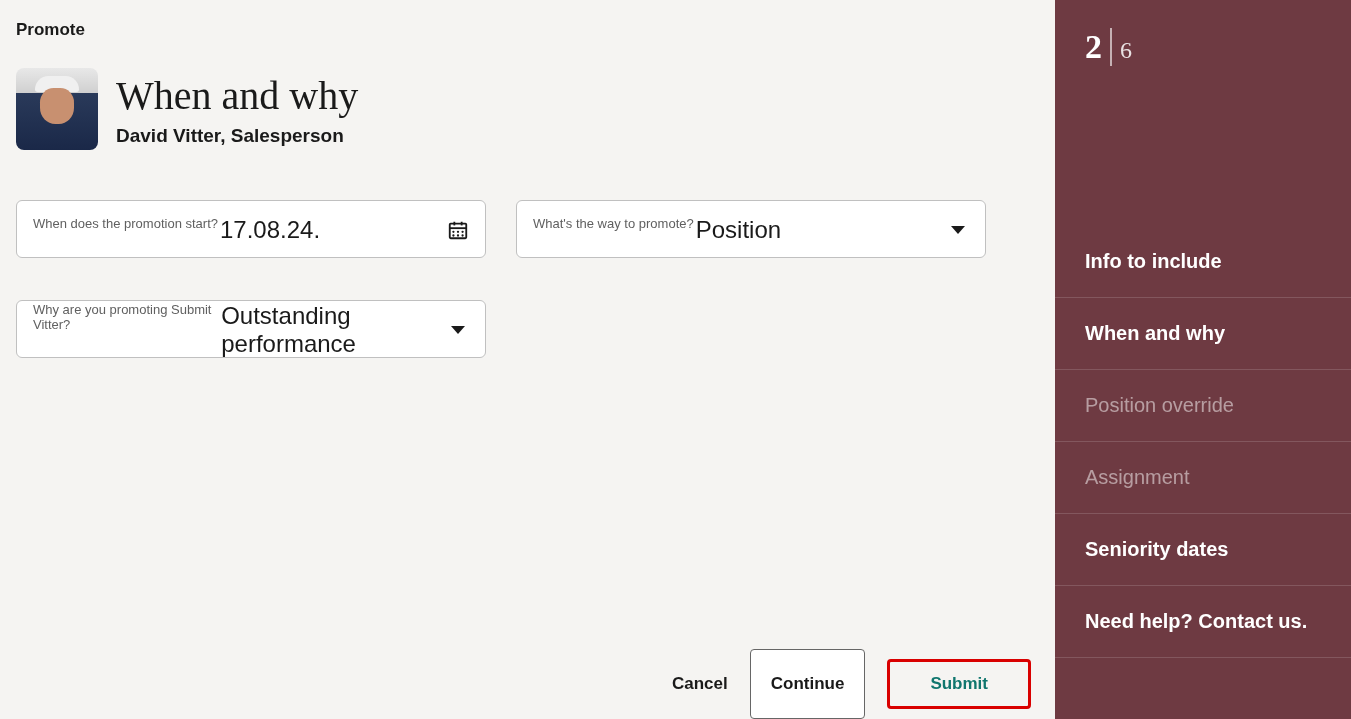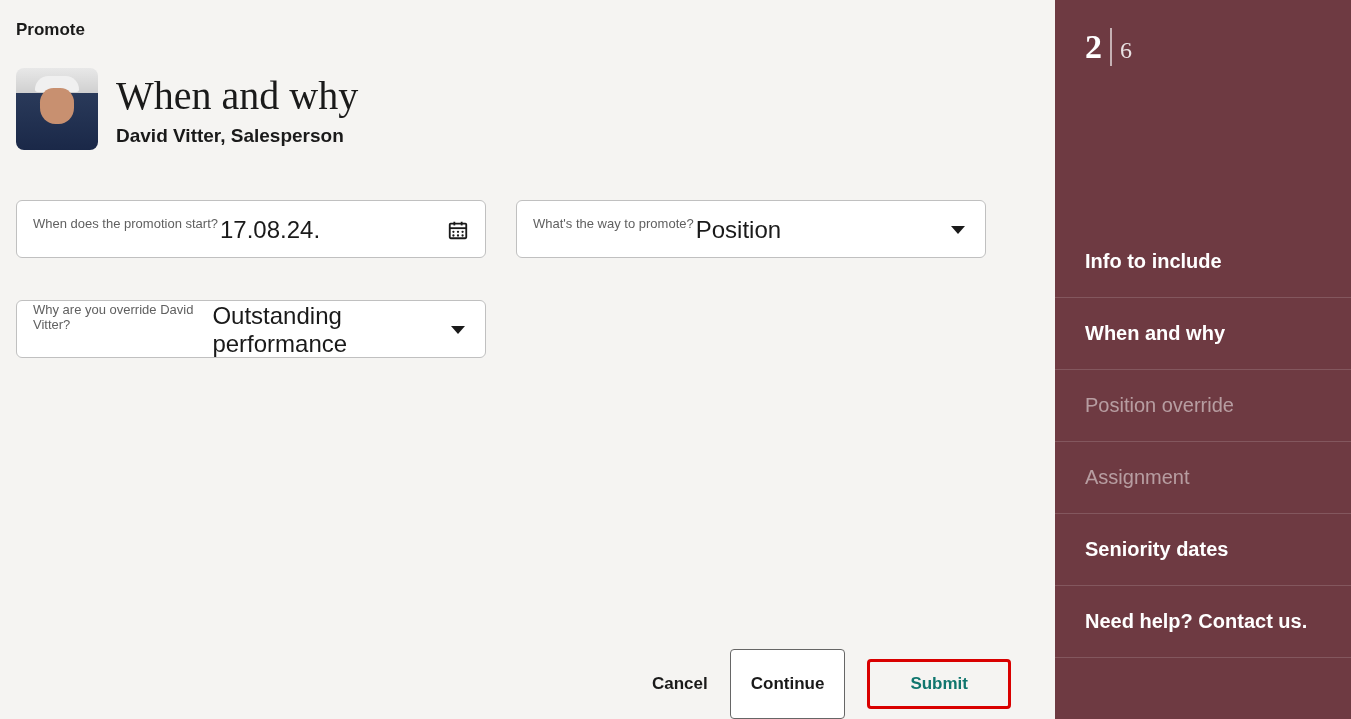--- a/index.html
+++ b/index.html
@@ -140,21 +140,21 @@
       height: 0;
       border-left: 7px solid transparent;
       border-right: 7px solid transparent;
       border-top: 8px solid #1a1a1a;
       margin-right: 4px;
     }
     
     .footer-actions {
       position: absolute;
       bottom: 0;
-      right: 44px;
+      right: 24px;
       display: flex;
       align-items: center;
       gap: 22px;
       padding-bottom: 0;
     }
     
     .cancel-link {
       font-size: 17px;
       font-weight: 600;
       color: #1a1a1a;
@@ -290,21 +290,21 @@
     <div class="form-field">
       <div class="field-content">
         <div class="field-label">What's the way to promote?</div>
         <div class="field-value">Position</div>
       </div>
       <div class="dropdown-icon"></div>
     </div>
 
     <div class="form-field">
       <div class="field-content">
-        <div class="field-label">Why are you override David Vitter?</div>
+        <div class="field-label">Why are you promoting Submit Vitter?</div>
         <div class="field-value">Outstanding performance</div>
       </div>
       <div class="dropdown-icon"></div>
     </div>
 
   </div>
 
   <div class="footer-actions">
     <span class="cancel-link">Cancel</span>
     <button class="continue-button">Continue</button>

